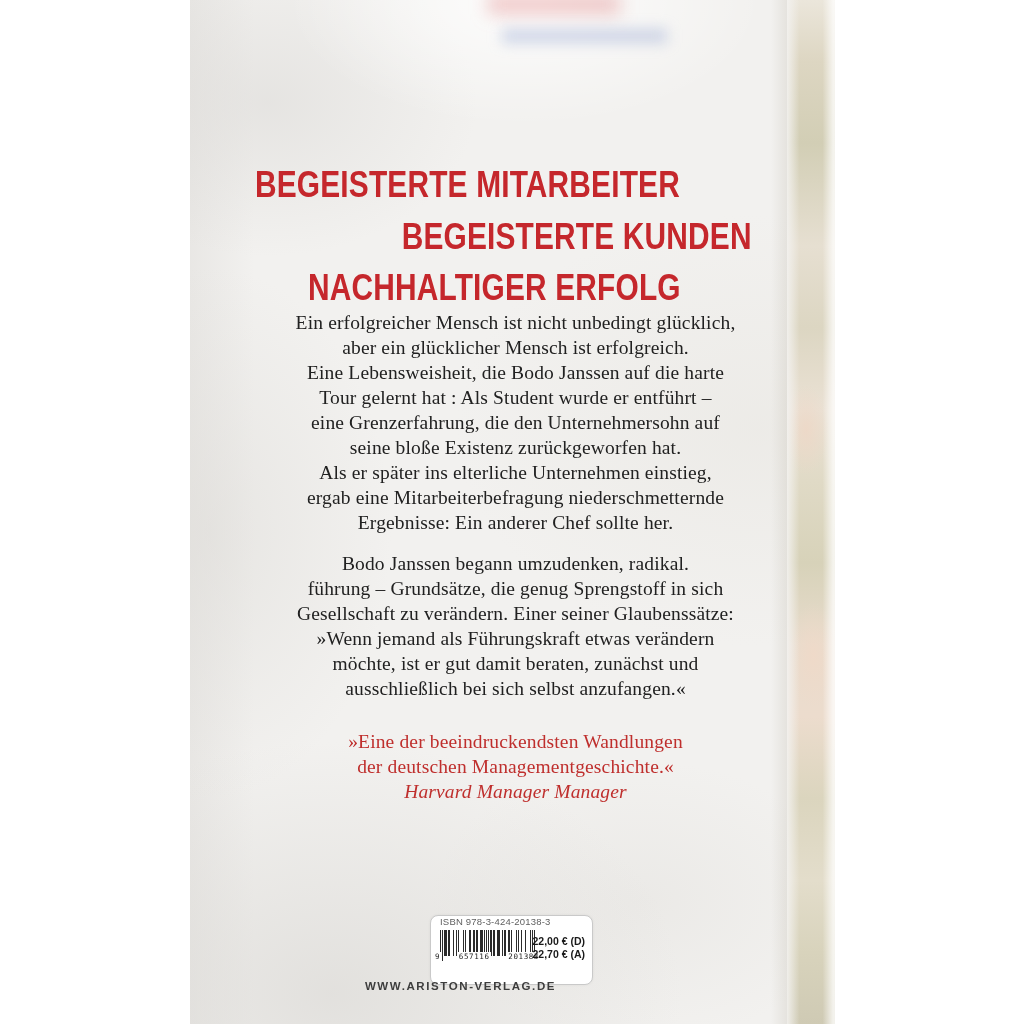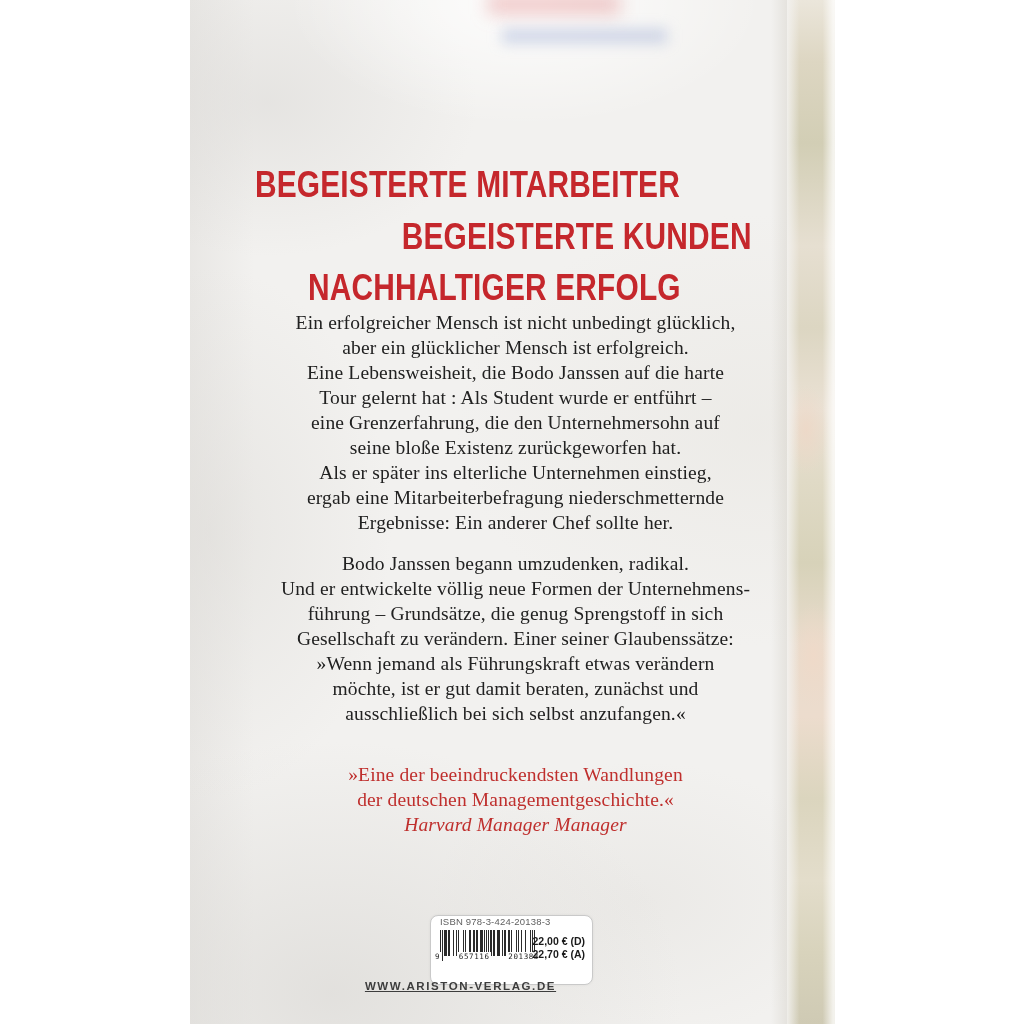--- a/index.html
+++ b/index.html
@@ -52,21 +52,21 @@
   .hl2{align-self:flex-end;margin-right:35px;transform:scaleX(.83);transform-origin:right center;}
   .hl3{align-self:flex-start;margin-left:118px;transform:scaleX(.83);transform-origin:left center;}
 
   
   .body-text{
     position:absolute;left:27px;top:310px;width:597px;text-align:center;
     font-family:"Liberation Serif",serif;font-size:19.5px;line-height:25px;
     color:#212121;letter-spacing:.15px;
   }
   .para2{margin-top:16px;}
-  .quote{margin-top:36px;color:#bf2f2d;}
+  .quote{margin-top:28px;color:#bf2f2d;}
   .quote-source{font-style:italic;}
 
   
   .barcode-box{
     position:absolute;left:240px;top:915px;width:163px;height:70px;
     background:#ffffff;border:1px solid #c9c9c9;border-radius:8px;
     box-sizing:border-box;padding:0 7px 0 9px;
     box-shadow:0 0 3px rgba(0,0,0,.06);
   }
   .isbn-label{font-size:9.5px;color:#5f5f5f;letter-spacing:.2px;white-space:nowrap;}
@@ -80,21 +80,21 @@
     font-family:"DejaVu Sans Mono",monospace;font-size:7.5px;color:#1c1c1c;letter-spacing:.6px;
   }
   .bar-digits span{background:#ffffff;padding:0 1px;line-height:9px;}
   .prices{
     position:absolute;right:7px;top:19px;text-align:left;
     font-size:10.5px;font-weight:700;line-height:13px;color:#1a1a1a;white-space:nowrap;
   }
   
   .publisher-url{
     position:absolute;left:0;top:980px;width:541px;text-align:center;
-    font-size:11.5px;font-weight:700;letter-spacing:1.6px;color:#3d3d3d;white-space:nowrap;text-decoration:underline;
+    font-size:11.5px;font-weight:700;letter-spacing:1.6px;color:#3d3d3d;white-space:nowrap;
   }
 </style>
 </head>
 <body>
 
 <div class="cover">
   <div class="ghost ghost-red"></div>
   <div class="ghost ghost-blue"></div>
 
   <div class="headline">
@@ -110,21 +110,20 @@
       <div>Eine Lebensweisheit, die Bodo Janssen auf die harte</div>
       <div>Tour gelernt hat : Als Student wurde er entführt –</div>
       <div>eine Grenzerfahrung, die den Unternehmersohn auf</div>
       <div>seine bloße Existenz zurückgeworfen hat.</div>
       <div>Als er später ins elterliche Unternehmen einstieg,</div>
       <div>ergab eine Mitarbeiterbefragung niederschmetternde</div>
       <div>Ergebnisse: Ein anderer Chef sollte her.</div>
     </div>
     <div class="para para2">
       <div>Bodo Janssen begann umzudenken, radikal.</div>
-      <div>Und er entwickelte völlig neue Formen der Unternehmens-</div>
       <div>führung – Grundsätze, die genug Sprengstoff in sich</div>
       <div>Gesellschaft zu verändern. Einer seiner Glaubenssätze:</div>
       <div>»Wenn jemand als Führungskraft etwas verändern</div>
       <div>möchte, ist er gut damit beraten, zunächst und</div>
       <div>ausschließlich bei sich selbst anzufangen.«</div>
     </div>
     <div class="quote">
       <div>»Eine der beeindruckendsten Wandlungen</div>
       <div>der deutschen Managementgeschichte.«</div>
       <div class="quote-source">Harvard Manager Manager</div>

